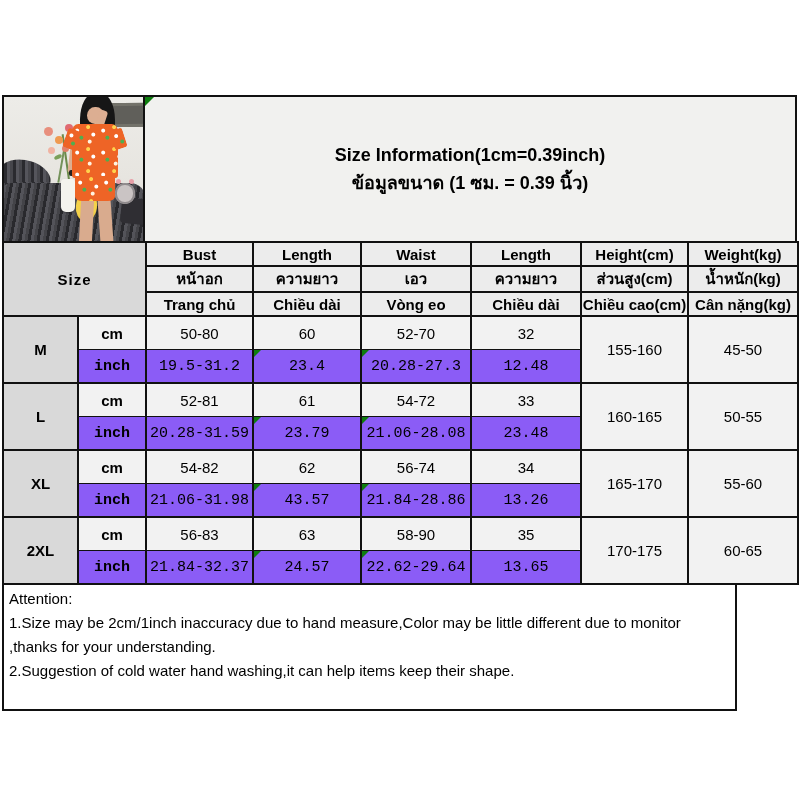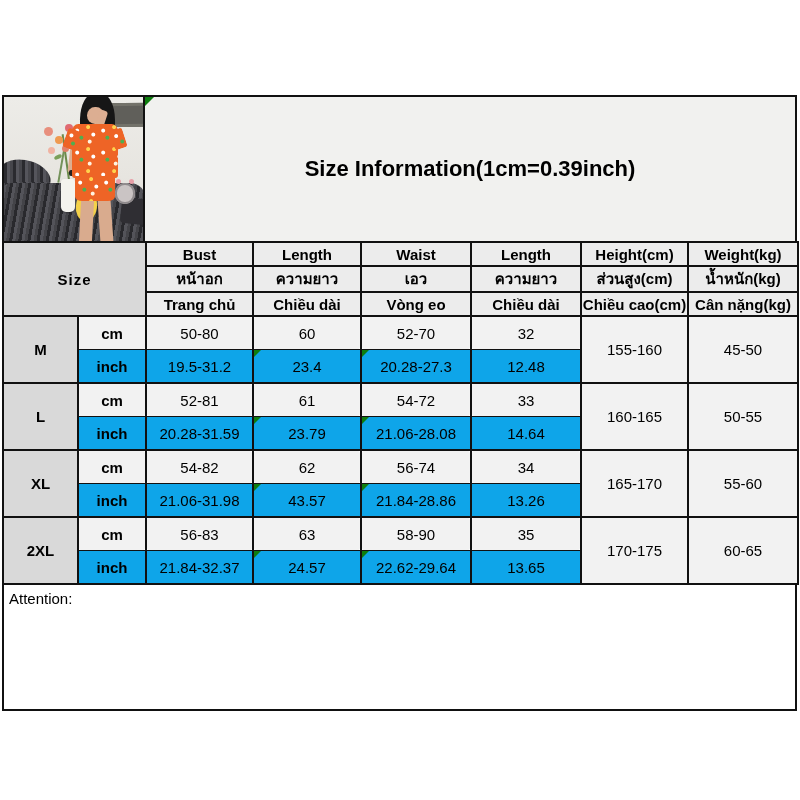--- a/index.html
+++ b/index.html
@@ -13,21 +13,21 @@
   .band{display:flex;height:148px;}
   .photo-cell{
     flex:none;width:143px;height:148px;box-sizing:border-box;border:2px solid #111;
     position:relative;overflow:hidden;
     background:linear-gradient(180deg,#edece8 0%,#e7e5e0 55%,#dedbd5 100%);
   }
   .title-cell{
     flex:1;box-sizing:border-box;border:2px solid #111;border-left:none;
     background:#f1f1ef;position:relative;
     display:flex;flex-direction:column;justify-content:center;align-items:center;gap:6px;
-    text-align:center;font-weight:bold;font-size:22px;line-height:1.25;
+    text-align:center;font-weight:bold;font-size:18px;line-height:1.25;
   }
   .corner-flag{position:absolute;top:0;left:0;width:9px;height:9px;background:#0e7d0e;
     clip-path:polygon(0 0,100% 0,0 100%);}
 
   
   .photo-cell div{position:absolute;}
   .p-frame{right:-2%;top:4%;width:30%;height:17%;background:#605f5a;
     box-shadow:inset 0 0 0 3px #73726a;transform:rotate(-1deg);}
   .p-fur{left:-2%;right:-2%;bottom:-2%;height:42%;width:104%;
     background:repeating-linear-gradient(100deg,rgba(16,16,20,.55) 0 3px,rgba(96,96,104,.5) 3px 6px,rgba(60,60,66,.3) 6px 9px),#47474b;
@@ -80,29 +80,29 @@
   table.sizes td{
     border:2px solid #111;text-align:center;vertical-align:middle;
     padding:0;height:32px;font-size:15px;overflow:hidden;background:#fff;
   }
   tr.hrow td{height:22px;background:#ececec;font-weight:bold;}
   td.size-cell{background:#d9d9d9 !important;font-size:30px;font-weight:bold;letter-spacing:1px;}
   td.size-label{background:#d9d9d9 !important;font-weight:bold;font-size:16px;}
   td.unit{font-weight:bold;}
   tr.r-cm td{background:#f2f2f2;}
   tr.r-cm td:not(.size-label):not(.hw){border-bottom-width:1px;border-radius:6px;}
-  tr.r-inch td{background:#0ea5e9;border-top-width:1px;}
+  tr.r-inch td{background:#8b5cf6;border-top-width:1px;font-family:Liberation Mono, monospace;}
   td.hw{background:#f2f2f2 !important;border-bottom-width:2px;margin-top:24px;}
   td.relc{position:relative;margin-top:40px;}
   .flag{position:absolute;top:0;left:0;width:7px;height:7px;background:#0e7d0e;
     clip-path:polygon(0 0,100% 0,0 100%);}
 
   
   .attention{
-    box-sizing:border-box;border:2px solid #111;margin-top:-2px;width:795px;min-height:128px;
+    box-sizing:border-box;border:2px solid #111;margin-top:-2px;width:735px;min-height:128px;
     background:#fff;padding:2px 5px 6px 5px;font-size:15px;line-height:1.6;text-align:left;
   }
 </style>
 </head>
 <body>
 
 <div class="sheet">
 
   <div class="band">
     <div class="photo-cell">
@@ -133,20 +133,21 @@
       <div class="p-armL"></div>
       <div class="p-watch"></div>
       <div class="p-shirt dots"></div>
       <div class="p-sleeveL dots"></div>
       <div class="p-sleeveR dots"></div>
       <div class="p-shorts dots"></div>
     </div>
     <div class="title-cell">
       <i class="corner-flag"></i>
       <div>Size Information(1cm=0.39inch)</div>
+      <div>ข้อมูลขนาด (1 ซม. = 0.39 นิ้ว)</div>
     </div>
   </div>
 
   <table class="sizes">
     <colgroup>
       <col style="width:75px">
         <col style="width:68px">
         <col style="width:107px">
         <col style="width:108px">
       <col style="width:110px">
@@ -207,21 +208,21 @@
       <td>54-72</td>
       <td>33</td>
       <td class="hw" rowspan="2">160-165</td>
       <td class="hw" rowspan="2">50-55</td>
     </tr>
     <tr class="r-inch">
       <td class="unit">inch</td>
       <td>20.28-31.59</td>
       <td class="relc"><i class="flag"></i><span>23.79</span></td>
       <td class="relc"><i class="flag"></i><span>21.06-28.08</span></td>
-      <td>14.64</td>
+      <td>23.48</td>
     </tr>
 
     <tr class="r-cm">
       <td class="size-label" rowspan="2">XL</td>
       <td class="unit">cm</td>
       <td>54-82</td>
       <td>62</td>
       <td>56-74</td>
       <td>34</td>
       <td class="hw" rowspan="2">165-170</td>
@@ -250,15 +251,17 @@
       <td>21.84-32.37</td>
       <td class="relc"><i class="flag"></i><span>24.57</span></td>
       <td class="relc"><i class="flag"></i><span>22.62-29.64</span></td>
       <td>13.65</td>
     </tr>
   </tbody>
     </table>
 
   <div class="attention">
     <div>Attention:</div>
+    <div>1.Size may be 2cm/1inch inaccuracy due to hand measure,Color may be little different due to monitor ,thanks for your understanding.</div>
+    <div>2.Suggestion of cold water hand washing,it can help items keep their shape.</div>
   </div>
 
 </div>
 
 </body></html>

